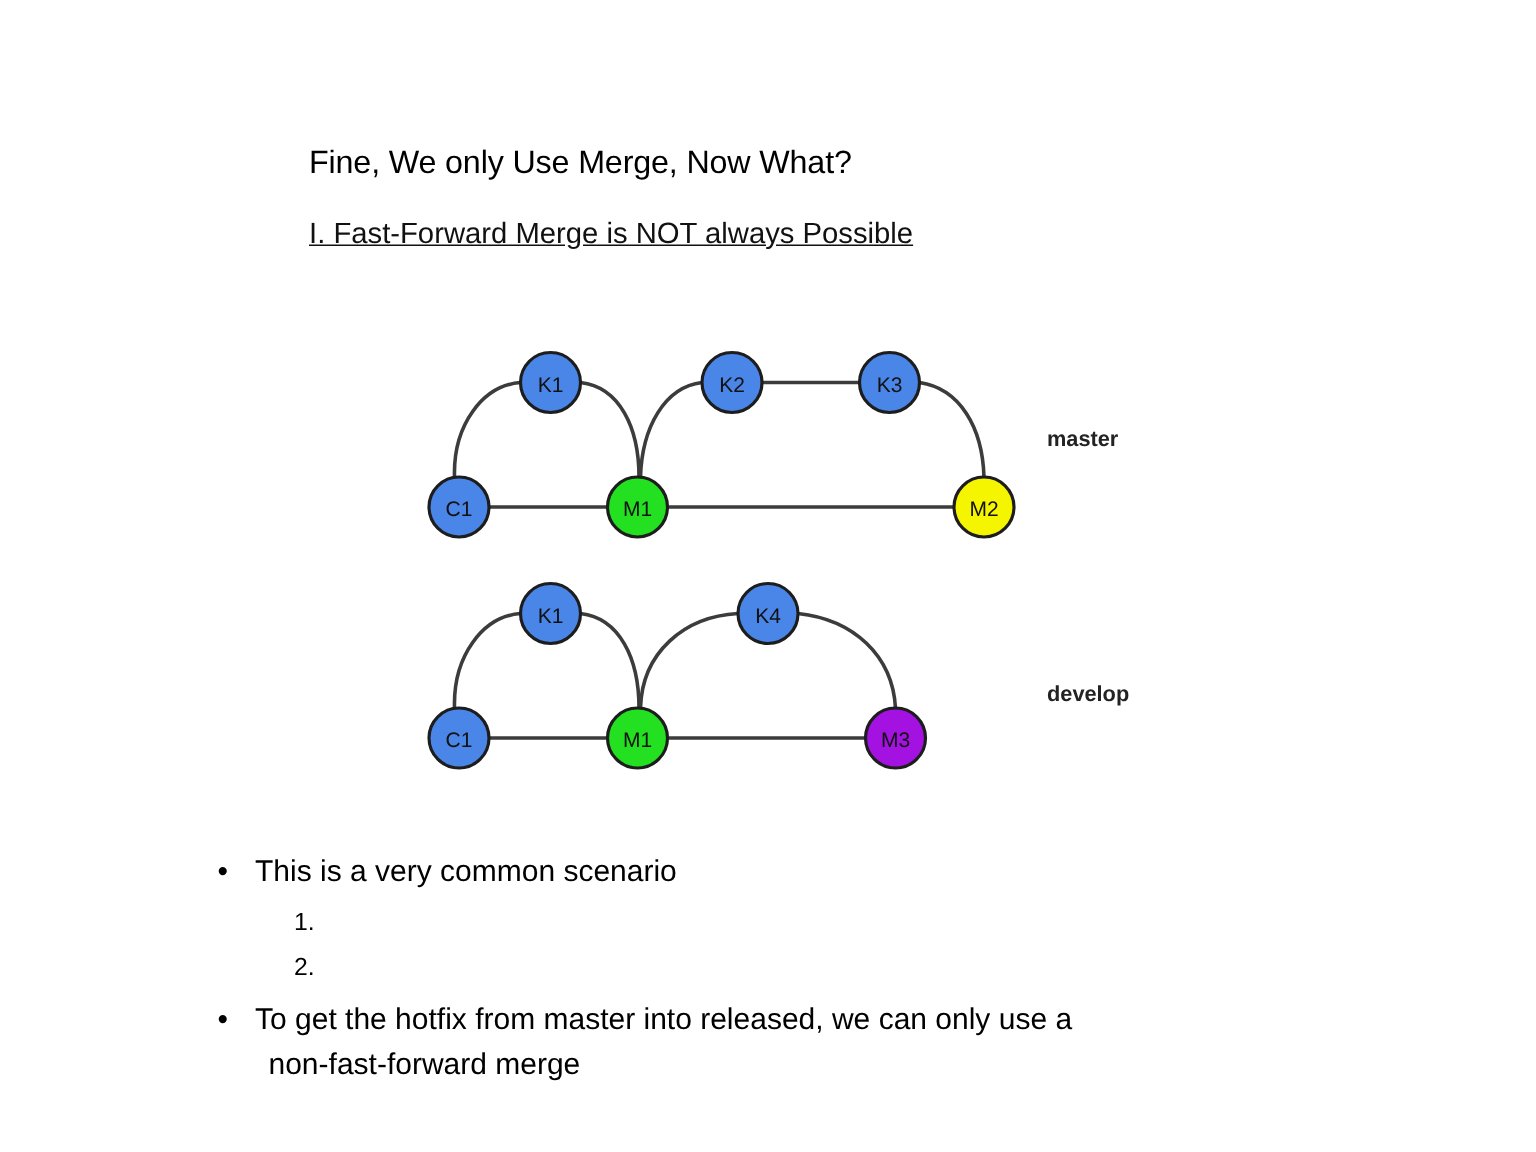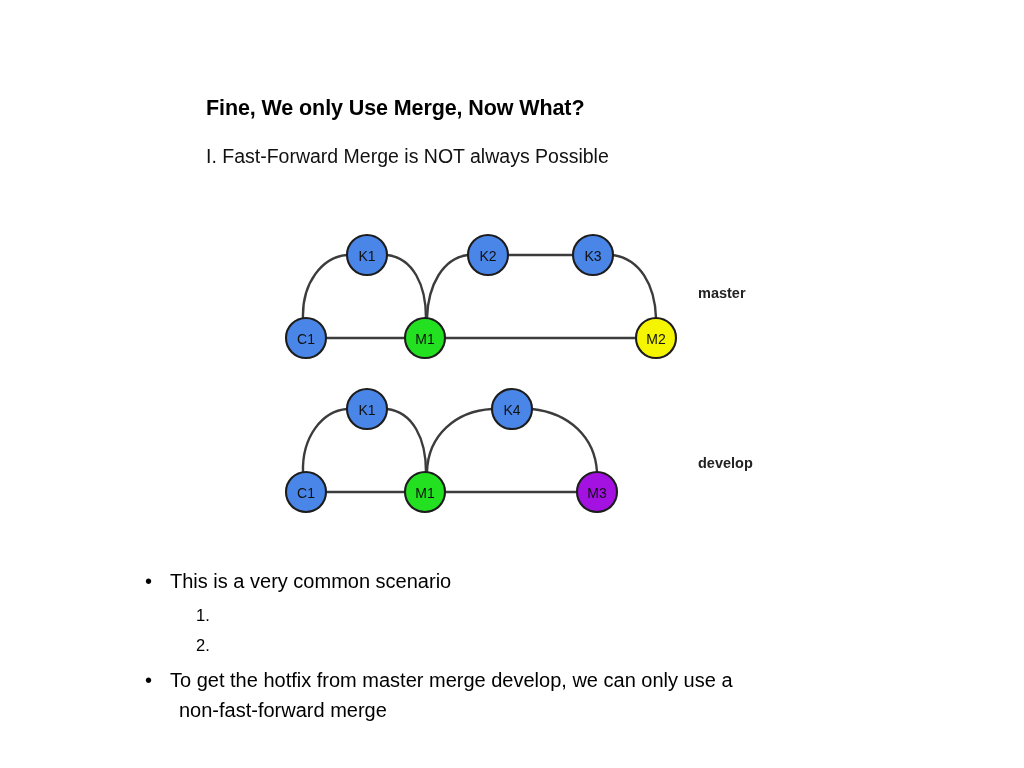--- a/index.html
+++ b/index.html
@@ -21,33 +21,34 @@
     inset: 0;
     background: #ffffff;
   }
 
   
   .slide-title {
     position: absolute;
     left: 206px;
     top: 96px;
     font-size: 21.5px;
-    font-weight: bold;
+    font-weight: normal;
     letter-spacing: -0.1px;
     white-space: nowrap;
     color: #000000;
   }
   .slide-subtitle {
     position: absolute;
     left: 206px;
     top: 145px;
     font-size: 19.5px;
     font-weight: normal;
     white-space: nowrap;
     color: #111111;
+    text-decoration: underline;
   }
 
   
   .diagram {
     position: absolute;
     left: 270px;
     top: 215px;
     width: 560px;
     height: 315px;
   }
@@ -228,19 +229,19 @@
     <div class="b-row b-l2">
       <div class="b-mark">1.</div>
     </div>
 
     <div class="b-row b-l2">
       <div class="b-mark">2.</div>
     </div>
 
     <div class="b-row b-l1" style="margin-top:6px;margin-bottom:0;">
       <div class="b-mark">•</div>
-      <div class="b-text">To get the hotfix from master merge develop, we can only use a</div>
+      <div class="b-text">To get the hotfix from master into released, we can only use a</div>
     </div>
     <div class="b-wrap2">non-fast-forward merge</div>
 
   </div>
 
 </div>
 
 </body></html>

